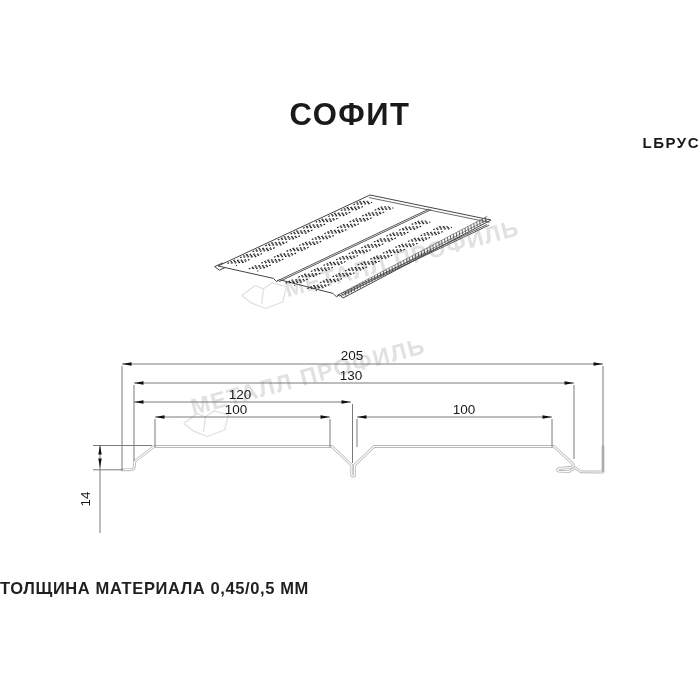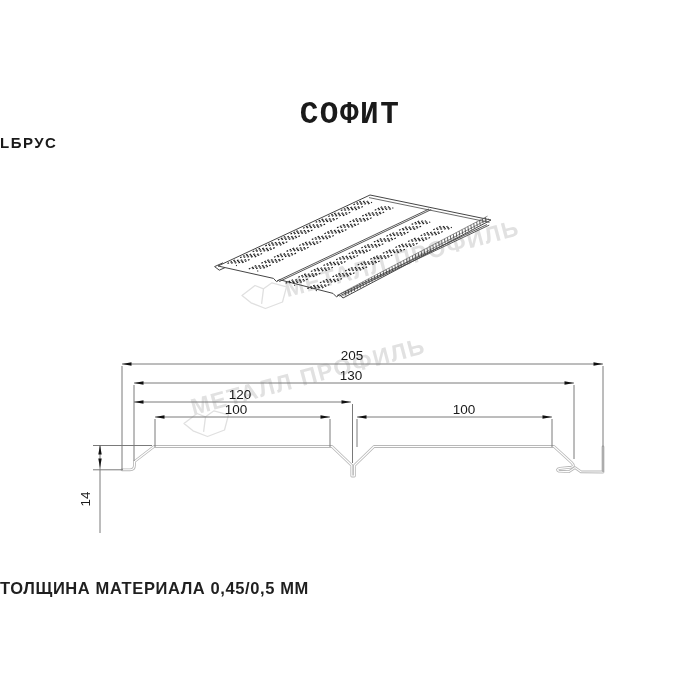--- a/index.html
+++ b/index.html
@@ -3,24 +3,24 @@
 <meta charset="utf-8">
 <style>
   html,body{margin:0;padding:0;}
   body{
     width:700px;height:700px;position:relative;background:#ffffff;
     font-family:"Liberation Sans",sans-serif;overflow:hidden;
   }
   .abs{position:absolute;}
   .page-title{
     left:0;right:0;top:97px;text-align:center;
-    font-size:31px;font-weight:800;letter-spacing:1.5px;color:#1a1a1a;font-family:Liberation Mono, monospace;
+    font-size:31px;font-weight:800;letter-spacing:1.5px;color:#1a1a1a;
   }
   .page-subtitle{
-    left:0;right:0;top:134px;text-align:left;
+    left:0;right:0;top:134px;text-align:right;
     font-size:15px;font-weight:700;letter-spacing:1.5px;color:#1a1a1a;
   }
   .footer-label{
     left:0;right:0;top:579px;text-align:left;
     font-size:16.5px;font-weight:600;letter-spacing:.6px;color:#1f1f1f;
   }
   .dim-label{
     position:absolute;transform:translate(-50%,-50%);
     font-size:13.5px;color:#1a1a1a;white-space:nowrap;line-height:1;
   }

